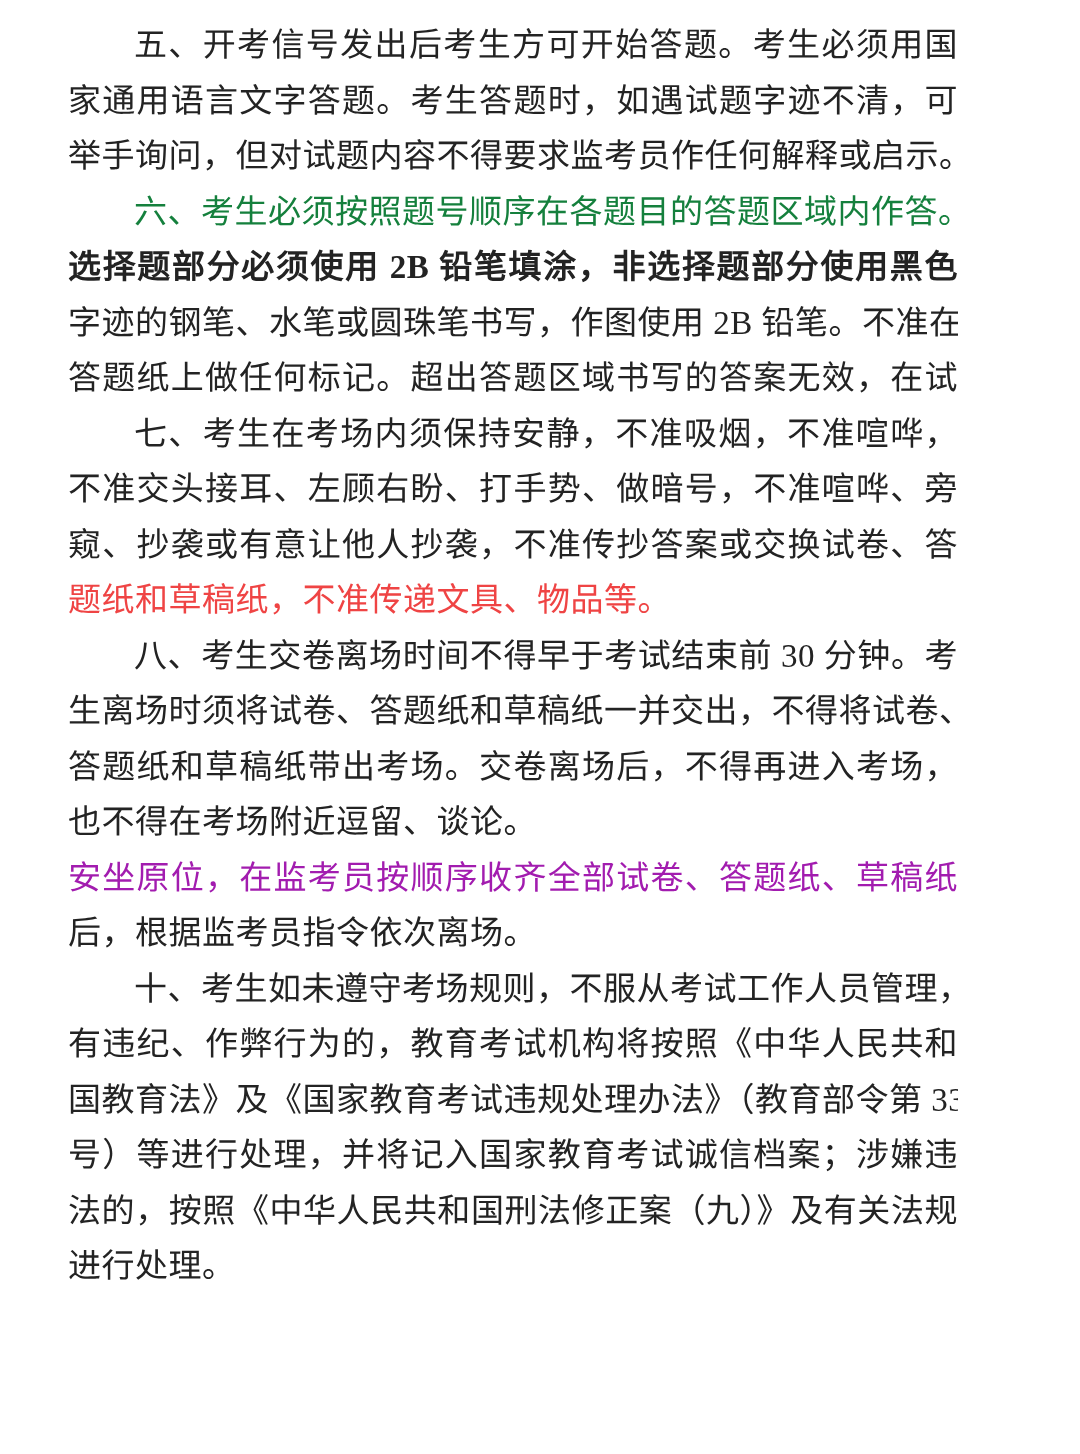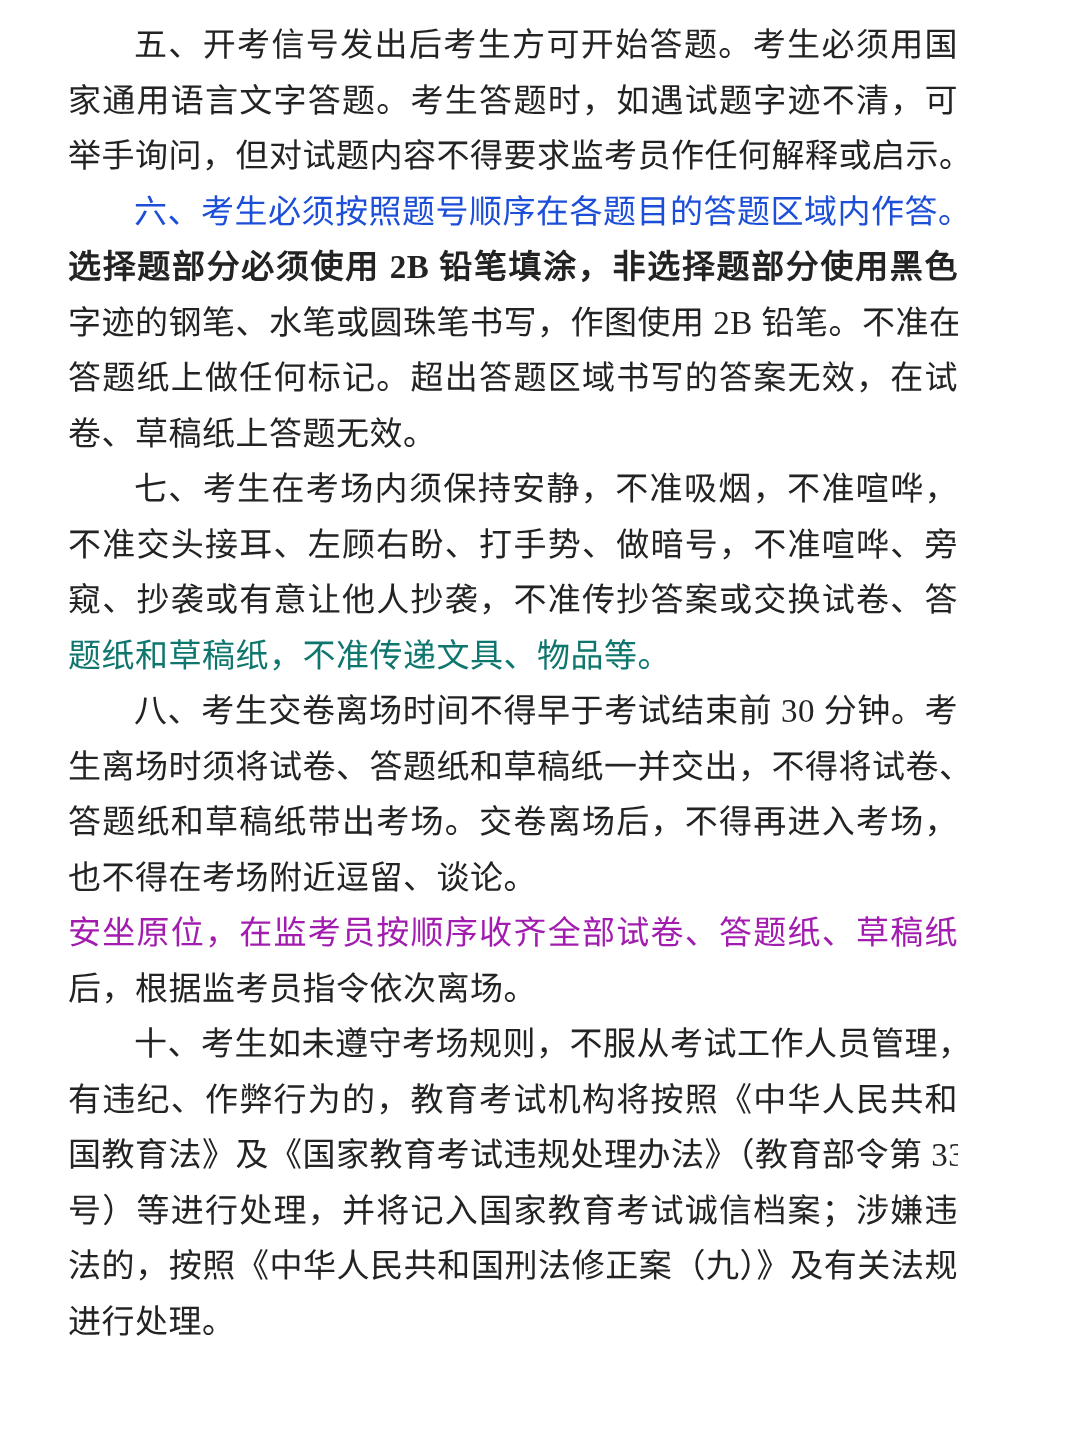--- a/index.html
+++ b/index.html
@@ -46,31 +46,30 @@
 <body style="background: rgb(255, 255, 255);">
 
 <main class="page">
   <div id="paragraphs">
       <div class="para">
         <div class="line first" style="color: rgb(35, 35, 35);">五、开考信号发出后考生方可开始答题。考生必须用国</div>
         <div class="line" style="color: rgb(35, 35, 35);">家通用语言文字答题。考生答题时，如遇试题字迹不清，可</div>
         <div class="line last" style="color: rgb(35, 35, 35);">举手询问，但对试题内容不得要求监考员作任何解释或启示。</div>
       </div>
       <div class="para">
-        <div class="line first" style="color: #1d4ed8;">六、考生必须按照题号顺序在各题目的答题区域内作答。</div>
+        <div class="line first" style="color: #15803d;">六、考生必须按照题号顺序在各题目的答题区域内作答。</div>
         <div class="line" style="color: rgb(35, 35, 35); font-weight: bold;">选择题部分必须使用 2B 铅笔填涂，非选择题部分使用黑色</div>
         <div class="line" style="color: rgb(35, 35, 35);">字迹的钢笔、水笔或圆珠笔书写，作图使用 2B 铅笔。不准在</div>
         <div class="line" style="color: rgb(35, 35, 35);">答题纸上做任何标记。超出答题区域书写的答案无效，在试</div>
-        <div class="line last" style="color: rgb(35, 35, 35);">卷、草稿纸上答题无效。</div>
       </div>
       <div class="para">
         <div class="line first" style="color: rgb(35, 35, 35);">七、考生在考场内须保持安静，不准吸烟，不准喧哗，</div>
         <div class="line" style="color: rgb(35, 35, 35);">不准交头接耳、左顾右盼、打手势、做暗号，不准喧哗、旁</div>
         <div class="line" style="color: rgb(35, 35, 35);">窥、抄袭或有意让他人抄袭，不准传抄答案或交换试卷、答</div>
-        <div class="line last" style="color: #0f766e;">题纸和草稿纸，不准传递文具、物品等。</div>
+        <div class="line last" style="color: #ef4444;">题纸和草稿纸，不准传递文具、物品等。</div>
       </div>
       <div class="para">
         <div class="line first" style="color: rgb(35, 35, 35);">八、考生交卷离场时间不得早于考试结束前 30 分钟。考</div>
         <div class="line" style="color: rgb(35, 35, 35);">生离场时须将试卷、答题纸和草稿纸一并交出，不得将试卷、</div>
         <div class="line" style="color: rgb(35, 35, 35);">答题纸和草稿纸带出考场。交卷离场后，不得再进入考场，</div>
         <div class="line last" style="color: rgb(35, 35, 35);">也不得在考场附近逗留、谈论。</div>
       </div>
       <div class="para">
         <div class="line" style="color: #a21caf; font-family: Liberation Serif, serif;">安坐原位，在监考员按顺序收齐全部试卷、答题纸、草稿纸</div>
         <div class="line last" style="color: rgb(35, 35, 35);">后，根据监考员指令依次离场。</div>

